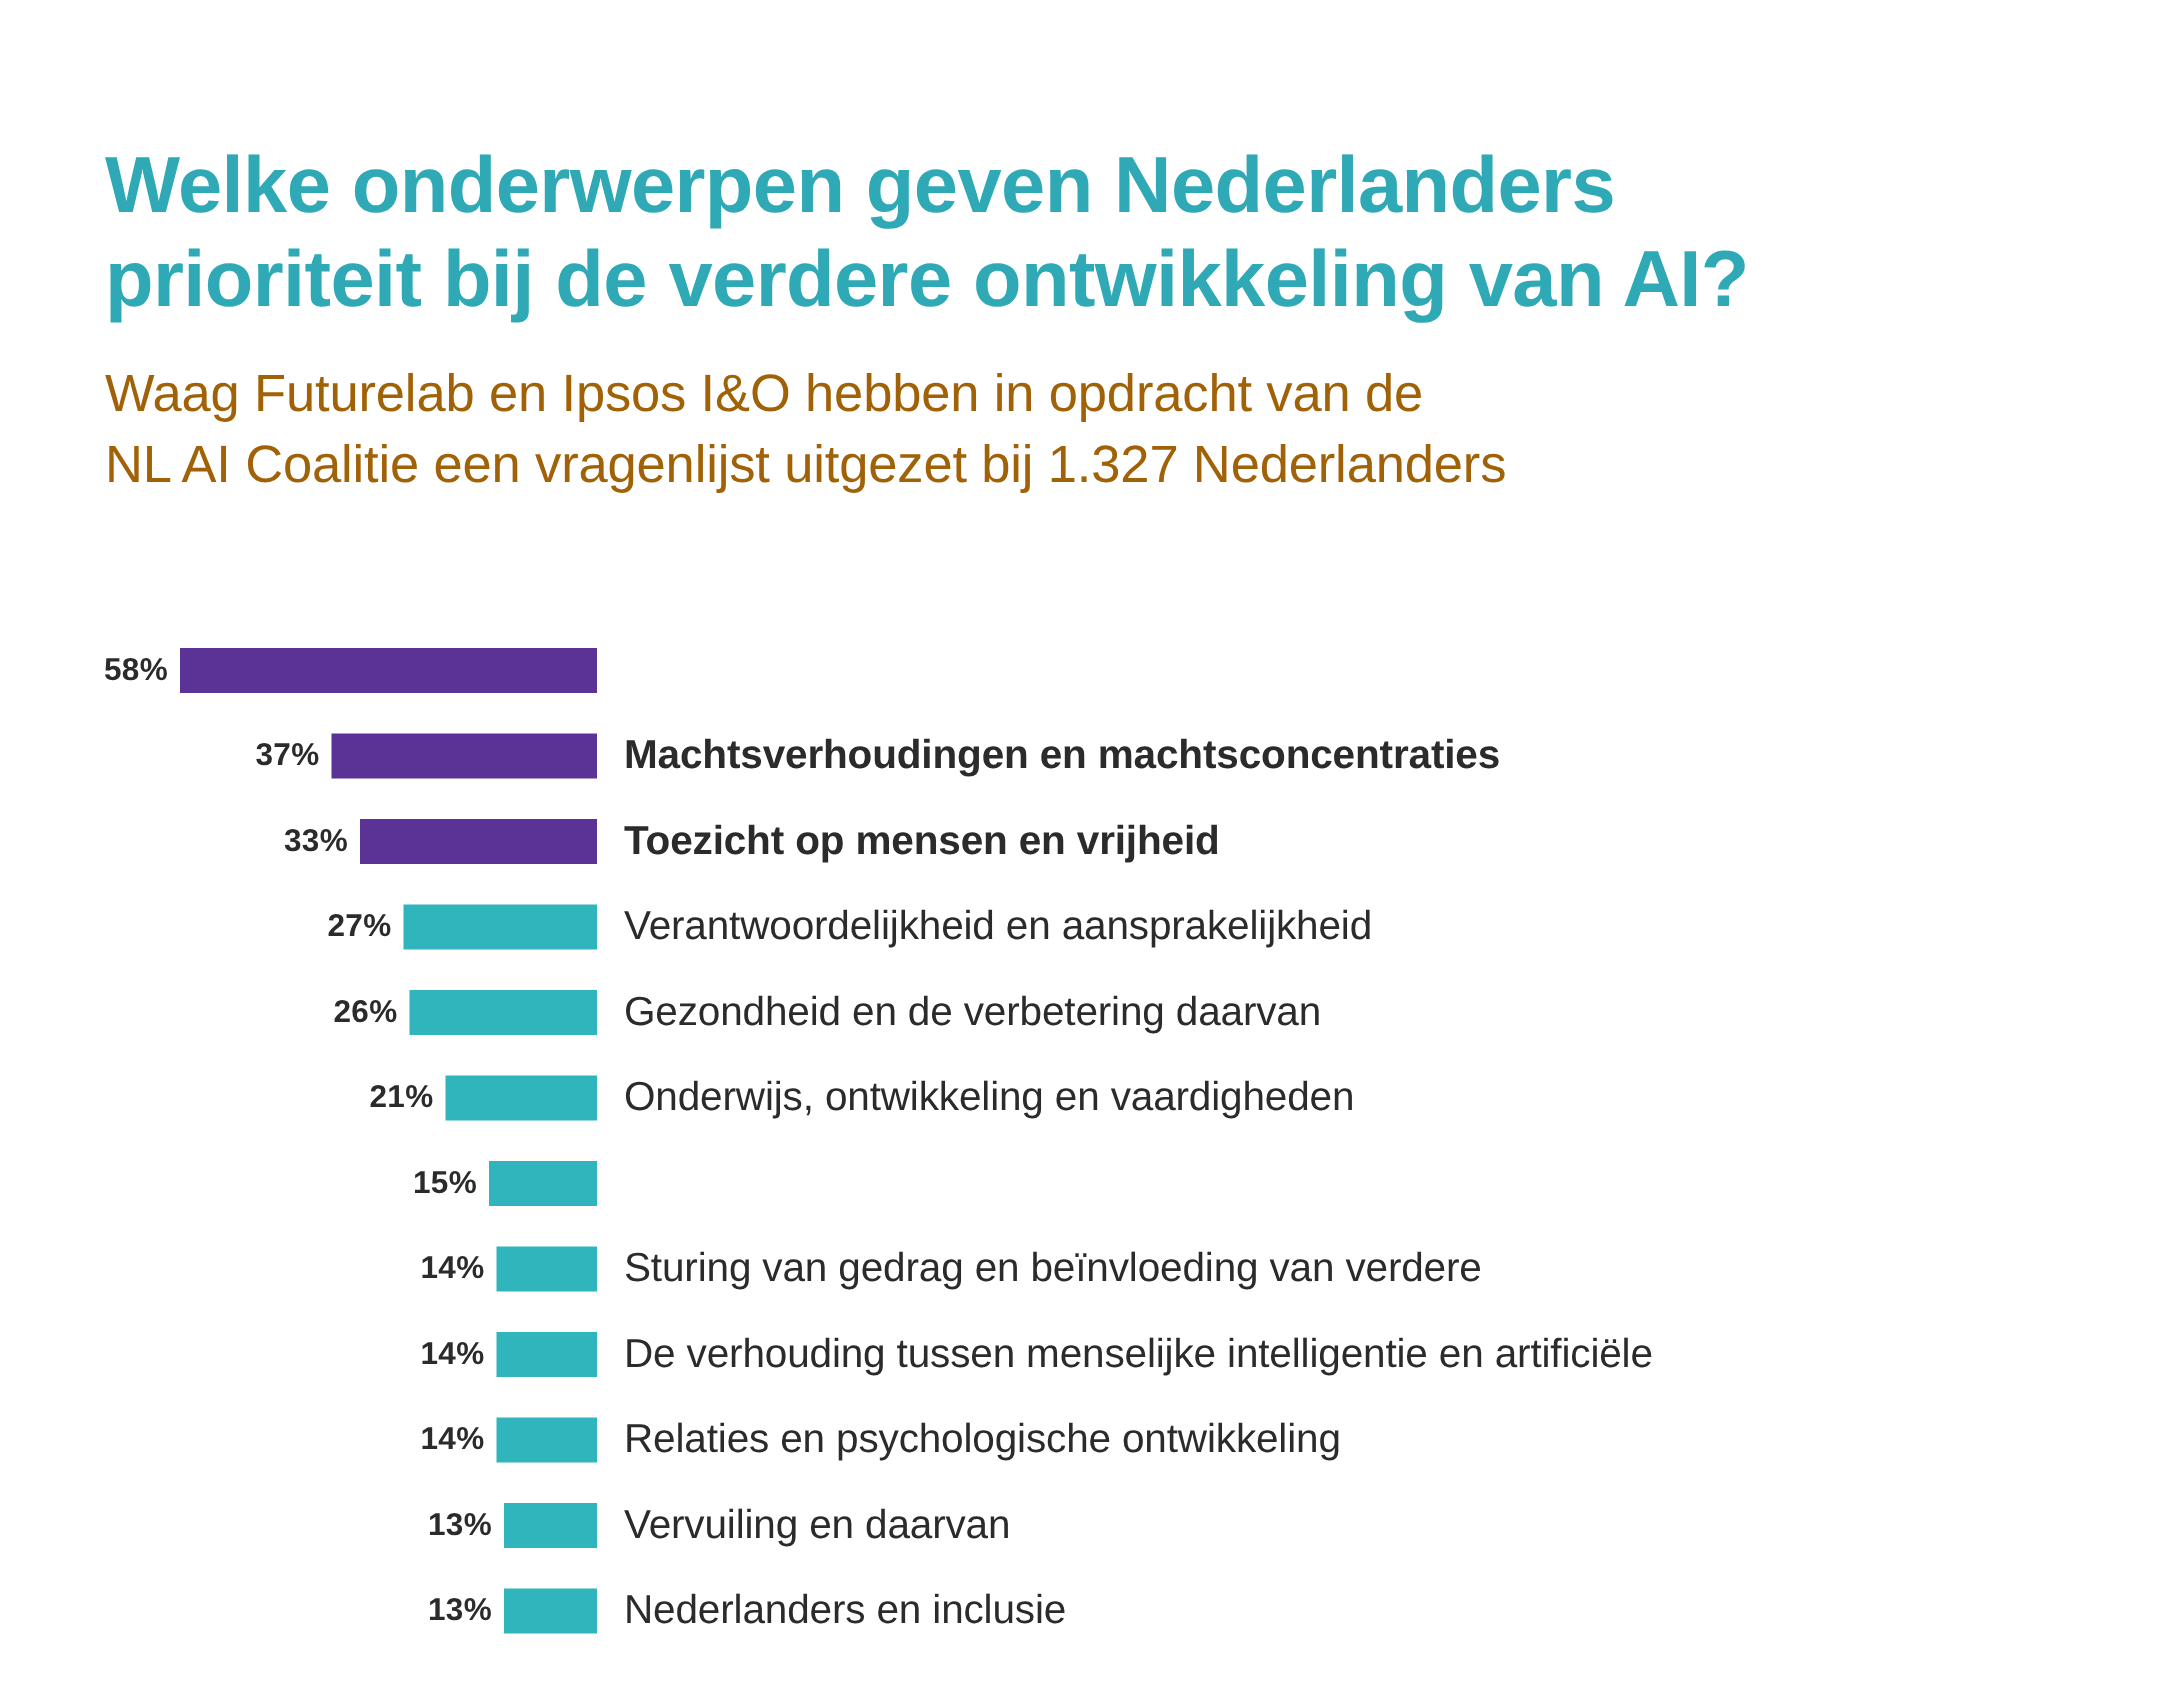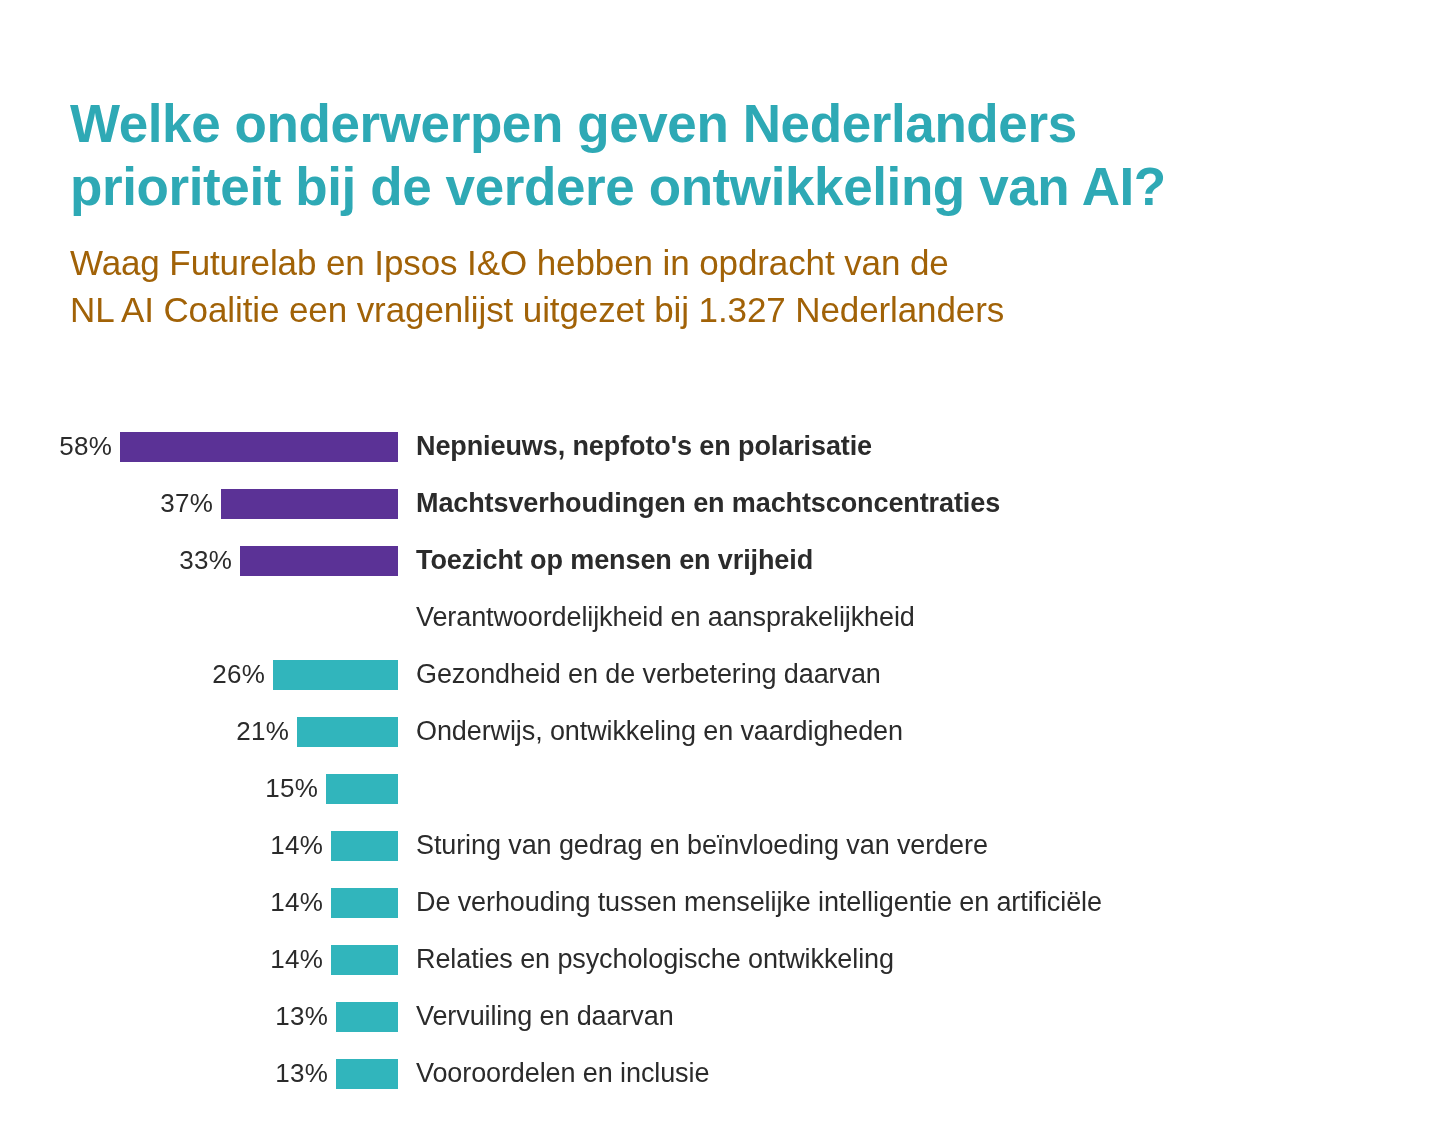--- a/index.html
+++ b/index.html
@@ -66,22 +66,22 @@
   .value-col {
     position: absolute;
     left: 0;
     width: 398px;
     height: 57px;
     display: flex;
     align-items: center;
     justify-content: flex-end;
   }
   .pct {
-    font-size: 26px;
-    font-weight: normal;
+    font-size: 21px;
+    font-weight: bold;
     color: #2b2b2b;
     letter-spacing: 0.2px;
     margin-right: 8px;
     white-space: nowrap;
   }
   .bar {
     height: 30px;
     display: block;
   }
   .label {
@@ -108,37 +108,40 @@
     <p class="subtitle">Waag Futurelab en Ipsos I&amp;O hebben in opdracht van de
 NL AI Coalitie een vragenlijst uitgezet bij 1.327 Nederlanders</p>
   </div>
 
   <div class="chart">
       <div class="bar-row">
         <div class="value-col">
           <span class="pct">58%</span>
           <span class="bar" style="width: 278px; background: rgb(91, 50, 150);"></span>
         </div>
-        <span class="label is-bold">Nepnieuws, nepfoto's en polarisatie</span>
       </div>
       <div class="bar-row">
         <div class="value-col">
           <span class="pct">37%</span>
           <span class="bar" style="width: 177px; background: rgb(91, 50, 150);"></span>
         </div>
         <span class="label is-bold">Machtsverhoudingen en machtsconcentraties</span>
       </div>
       <div class="bar-row">
         <div class="value-col">
           <span class="pct">33%</span>
           <span class="bar" style="width: 158px; background: rgb(91, 50, 150);"></span>
         </div>
         <span class="label is-bold">Toezicht op mensen en vrijheid</span>
       </div>
       <div class="bar-row">
+        <div class="value-col">
+          <span class="pct">27%</span>
+          <span class="bar" style="width: 129px; background: rgb(49, 181, 188);"></span>
+        </div>
         <span class="label">Verantwoordelijkheid en aansprakelijkheid</span>
       </div>
       <div class="bar-row">
         <div class="value-col">
           <span class="pct">26%</span>
           <span class="bar" style="width: 125px; background: rgb(49, 181, 188);"></span>
         </div>
         <span class="label">Gezondheid en de verbetering daarvan</span>
       </div>
       <div class="bar-row">
@@ -180,17 +183,17 @@
           <span class="pct">13%</span>
           <span class="bar" style="width: 62px; background: rgb(49, 181, 188);"></span>
         </div>
         <span class="label">Vervuiling en daarvan</span>
       </div>
       <div class="bar-row">
         <div class="value-col">
           <span class="pct">13%</span>
           <span class="bar" style="width: 62px; background: rgb(49, 181, 188);"></span>
         </div>
-        <span class="label">Vooroordelen en inclusie</span>
+        <span class="label">Nederlanders en inclusie</span>
       </div>
     </div>
 
 </div>
 
 </body></html>

